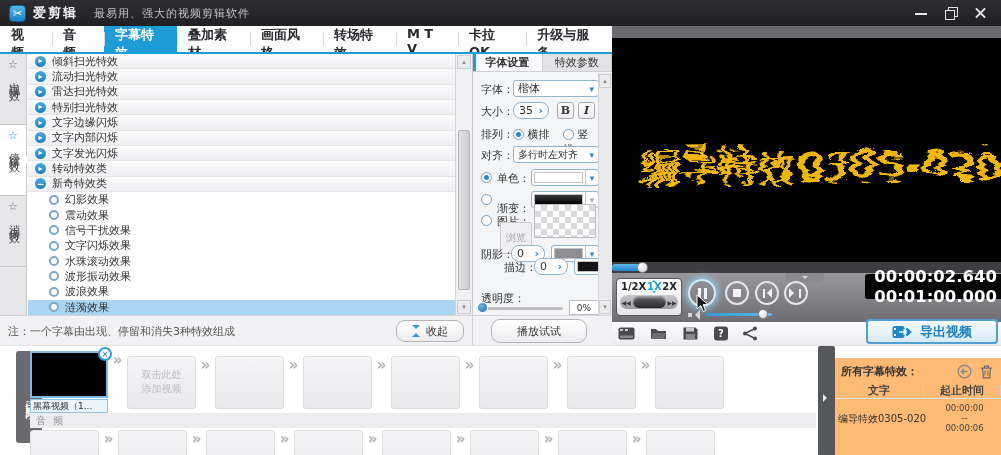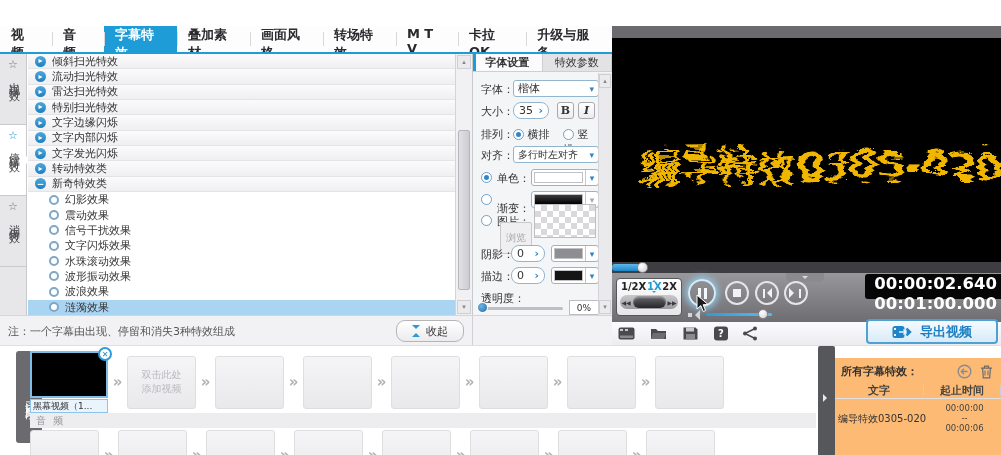--- a/index.html
+++ b/index.html
@@ -175,39 +175,39 @@
   .volicon { position:absolute; left:76px; top:37px; width:13px; height:10px; }
   .volicon::before { content:""; position:absolute; left:0; top:3px; width:4px; height:4px; background:#D6D6DA; }
   .volicon::after { content:""; position:absolute; left:2px; top:0; border:5px solid transparent; border-right-color:#D6D6DA; }
   .volslider { position:absolute; left:94px; top:40px; width:66px; height:3px;
     background:linear-gradient(90deg,#2E9BD6,#5FB8EC); border-radius:2px; }
   .vol-handle { position:absolute; left:146px; top:36px; width:10px; height:10px; border-radius:50%;
     background:radial-gradient(circle at 35% 30%,#FFF,#D4D4D8); border:1px solid #8A8A8E; cursor:pointer; }
 
   .timebox { position:absolute; right:0; top:1px; width:136px; height:25px; background:#060606;
     border-radius:3px 0 0 3px; color:#FFF; display:flex; flex-direction:column; align-items:flex-end;
-    justify-content:flex-start; padding-right:4px; font-size:16.5px; font-weight:bold; line-height:20px; }
+    justify-content:center; padding-right:4px; font-size:16.5px; font-weight:bold; line-height:20px; }
 
   .toolbar { position:absolute; left:612px; top:322px; width:389px; height:23px;
     background:linear-gradient(#FCFCFE,#ECECEF); }
   .tool-ico { position:absolute; top:4px; width:17px; height:15px; cursor:pointer; }
   .export-btn { position:absolute; right:3px; top:-3px; width:132px; height:25px;
     background:linear-gradient(#F6FBFF,#D7EBF8); border:2px solid #4FA0D4; border-radius:4px;
     display:flex; align-items:center; justify-content:center; gap:6px;
     color:#1B7EC2; font-size:13px; font-weight:bold; cursor:pointer; }
 
   
   .bottom { position:absolute; left:0; top:345px; width:1001px; height:110px; background:#FFF;
     border-top:1px solid #E0E0E3; overflow:hidden; }
   .added-tab { position:absolute; left:16px; top:5px; width:26px; height:92px; background:#6B6B6F;
     border-radius:3px; display:flex; align-items:center; justify-content:center; }
   .added-tab span { writing-mode:vertical-lr; text-orientation:upright; color:#FFF; font-size:11px; letter-spacing:2px; }
   .vtrack { position:absolute; left:30px; top:5px; width:786px; display:flex; align-items:center; }
   .atrack { position:absolute; left:30px; top:84px; width:786px; display:flex; align-items:center; }
-  .slot-wrap { display:flex; align-items:center; }
+  .slot-wrap { display:flex; }
   .slot { width:69px; height:53px; background:linear-gradient(#F5F5F7,#E9E9EC);
     border:1px solid #DEDEE1; border-radius:3px; }
   .atrack .slot { height:50px; }
   .arrow-sep { width:19px; text-align:center; color:#B2B2B6; font-size:15px; font-weight:bold; }
   .arrow-sep::after { content:"»"; }
   .slot-wrap:last-child .arrow-sep { display:none; }
   .slot-wrap.clip .slot { width:78px; height:62px; border:none; background:none; border-radius:0; position:relative; }
   .thumb { position:absolute; left:0; right:0; top:0; height:47px; background:#000; border:2px solid #7FBCE8; }
   .clip-label { position:absolute; left:0; right:0; bottom:0; height:14px; background:#EAF4FC;
     border:1px solid #8FC4EA; font-size:9px; color:#333; line-height:12px; padding-left:2px;
@@ -237,20 +237,30 @@
   .sp-row { display:flex; align-items:center; padding:5px 2px 0 3px; font-size:10px; color:#333; cursor:pointer; }
   .sp-row-text { width:92px; white-space:nowrap; overflow:hidden; }
   .sp-row-time { flex:1; display:flex; flex-direction:column; align-items:center;
     font-size:8.5px; color:#444; line-height:1.15; }
 </style>
 </head>
 <body>
 
 <div class="app">
 
+  <div class="titlebar">
+    <div class="logo"></div>
+    <div class="appname">爱剪辑</div>
+    <div class="tagline">最易用、强大的视频剪辑软件</div>
+    <div class="winbtns">
+      <span class="wb wb-min"></span>
+      <span class="wb wb-restore"></span>
+      <span class="wb wb-close"></span>
+    </div>
+  </div>
 
   <div class="tabbar">
 
       <div class="tab">
         <span>视 频</span>
       </div>
 
       <div class="tab">
         <span>音 频</span>
       </div>
@@ -466,21 +476,21 @@
       <span class="fp-label">阴影：</span>
       <span class="spin" style="left:38px; top:0; width:34px;">
         <span>0</span>
       </span>
       <span class="swatch" style="left:78px; top:0; width:48px;">
         <span class="fill" style="background:#8E8E92;"></span>
         <span class="arr"></span>
       </span>
     </div>
 
-    <div class="fp-row" style="top:213px;">
+    <div class="fp-row" style="top:204px;margin-left:23px;">
       <span class="fp-label">描边：</span>
       <span class="spin" style="left:38px; top:0; width:34px;">
         <span>0</span>
       </span>
       <span class="swatch" style="left:78px; top:0; width:48px;">
         <span class="fill" style="background:#141414;"></span>
         <span class="arr"></span>
       </span>
     </div>
 
@@ -497,20 +507,21 @@
     </div>
   </div>
 
   <div class="notebar">
     <span class="note-text">注：一个字幕由出现、停留和消失3种特效组成</span>
     <span class="btn collapse-btn">
       <span class="coll-ico"></span>
       <span>收起</span>
     </span>
     <span class="note-divider"></span>
+    <span class="btn playtest-btn">播放试试</span>
   </div>
 
   <div class="preview-strip"></div>
   <div class="video">
     <svg width="389" height="224">
       <defs>
         <filter id="ripple" x="-20%" y="-60%" width="140%" height="220%">
           <feTurbulence type="turbulence" baseFrequency="0.014 0.09" numOctaves="2" seed="4" result="t"></feTurbulence>
           <feDisplacementMap in="SourceGraphic" in2="t" scale="16" xChannelSelector="R" yChannelSelector="G"></feDisplacementMap>
         </filter>

